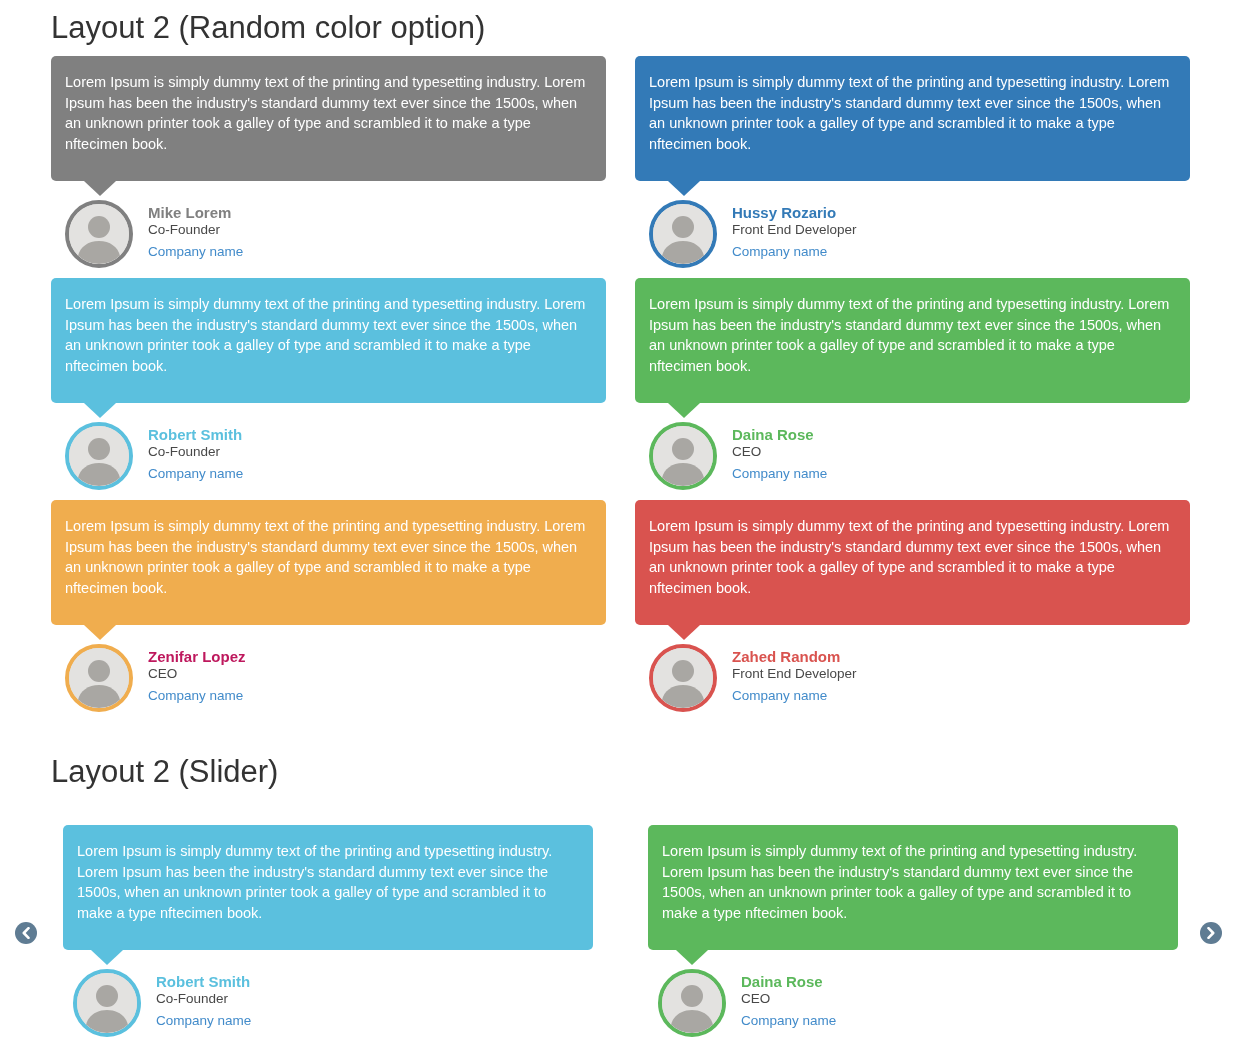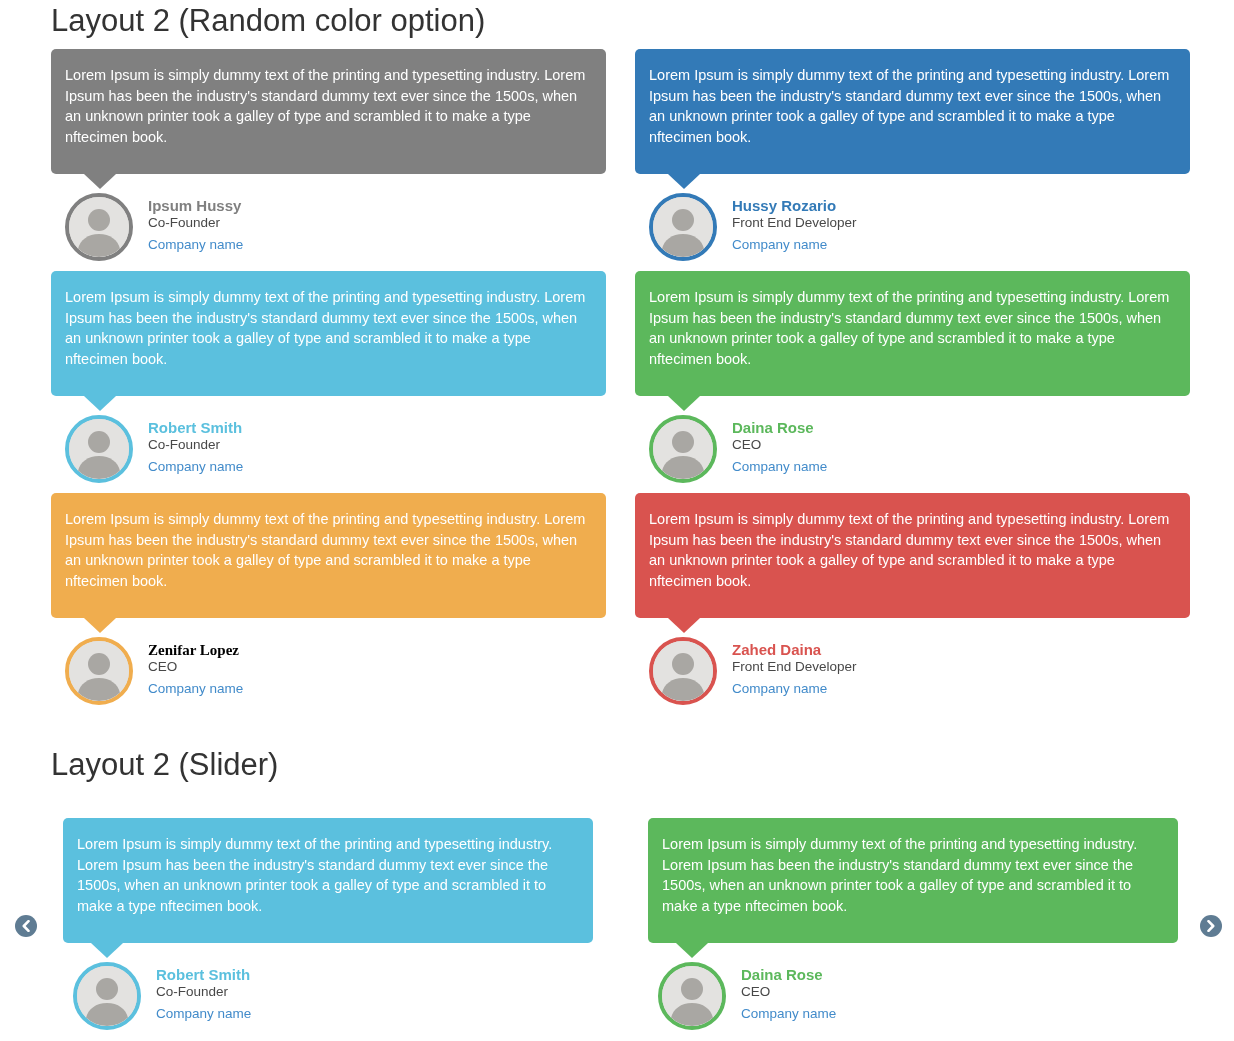--- a/index.html
+++ b/index.html
@@ -6,21 +6,21 @@
   html,body { background:#ffffff; }
   body {
     width:1234px; height:1041px;
     font-family:"Liberation Sans", sans-serif;
     color:#333; overflow:hidden;
   }
   .page { position:relative; width:1234px; height:1041px; }
 
   h1.section-title {
     font-size:31px; font-weight:400; color:#333;
-    margin:0 0 0 51px; padding-top:3px; letter-spacing:0;
+    margin:0 0 0 51px; padding-top:10px; letter-spacing:0;
   }
   #title-slider { padding-top:32px; }
 
   
   .grid {
     display:grid;
     grid-template-columns:555px 555px;
     column-gap:29px;
     padding-left:51px;
     margin-top:10px;
@@ -96,21 +96,21 @@
       </div>
       <div class="person">
         <span class="avatar" data-bind-style="borderColor:colors.gray" style="border-color: rgb(128, 128, 128);">
           <svg viewBox="0 0 60 60">
               <rect width="60" height="60" fill="#e3e2e0"></rect>
               <circle cx="30" cy="23" r="11" fill="#a9a7a3"></circle>
               <path d="M30 37c-11 0-19 6-21 15 5 5 13 8 21 8s16-3 21-8c-2-9-10-15-21-15z" fill="#a9a7a3"></path>
             </svg>
         </span>
         <span class="p-info">
-          <span class="p-name" data-bind="random_section.cards.0.name" data-bind-style="color:colors.gray" style="color: rgb(128, 128, 128);">Ipsum Hussy</span>
+          <span class="p-name" data-bind="random_section.cards.0.name" data-bind-style="color:colors.gray" style="color: rgb(128, 128, 128);">Mike Lorem</span>
           <div class="p-role" data-bind="random_section.cards.0.role">Co-Founder</div>
           <a class="p-company" data-bind="random_section.cards.0.company" data-bind-style="color:colors.link" style="color: rgb(66, 139, 202);">Company name</a>
         </span>
       </div>
     </div>
 
     <div class="t-item">
       <div class="bubble" data-bind-style="backgroundColor:colors.blue" style="background-color: rgb(51, 122, 183);">
         <span data-bind="quote">Lorem Ipsum is simply dummy text of the printing and typesetting industry. Lorem Ipsum has been the industry's standard dummy text ever since the 1500s, when an unknown printer took a galley of type and scrambled it to make a type nftecimen book.</span>
         <span class="tail" data-bind-style="borderTopColor:colors.blue" style="border-top-color: rgb(51, 122, 183);"></span>
@@ -180,42 +180,42 @@
       </div>
       <div class="person">
         <span class="avatar" data-bind-style="borderColor:colors.orange" style="border-color: rgb(240, 173, 78);">
           <svg viewBox="0 0 60 60">
               <rect width="60" height="60" fill="#e3e2e0"></rect>
               <circle cx="30" cy="23" r="11" fill="#a9a7a3"></circle>
               <path d="M30 37c-11 0-19 6-21 15 5 5 13 8 21 8s16-3 21-8c-2-9-10-15-21-15z" fill="#a9a7a3"></path>
             </svg>
         </span>
         <span class="p-info">
-          <span class="p-name" data-bind="random_section.cards.4.name" data-bind-style="color:colors.orange" style="color: #000000; font-family: Liberation Serif, serif;">Zenifar Lopez</span>
+          <span class="p-name" data-bind="random_section.cards.4.name" data-bind-style="color:colors.orange" style="color: #be185d;">Zenifar Lopez</span>
           <div class="p-role" data-bind="random_section.cards.4.role">CEO</div>
           <a class="p-company" data-bind="random_section.cards.4.company" data-bind-style="color:colors.link" style="color: rgb(66, 139, 202);">Company name</a>
         </span>
       </div>
     </div>
 
     <div class="t-item">
       <div class="bubble" data-bind-style="backgroundColor:colors.red" style="background-color: rgb(217, 83, 79);">
         <span data-bind="quote">Lorem Ipsum is simply dummy text of the printing and typesetting industry. Lorem Ipsum has been the industry's standard dummy text ever since the 1500s, when an unknown printer took a galley of type and scrambled it to make a type nftecimen book.</span>
         <span class="tail" data-bind-style="borderTopColor:colors.red" style="border-top-color: rgb(217, 83, 79);"></span>
       </div>
       <div class="person">
         <span class="avatar" data-bind-style="borderColor:colors.red" style="border-color: rgb(217, 83, 79);">
           <svg viewBox="0 0 60 60">
               <rect width="60" height="60" fill="#e3e2e0"></rect>
               <circle cx="30" cy="23" r="11" fill="#a9a7a3"></circle>
               <path d="M30 37c-11 0-19 6-21 15 5 5 13 8 21 8s16-3 21-8c-2-9-10-15-21-15z" fill="#a9a7a3"></path>
             </svg>
         </span>
         <span class="p-info">
-          <span class="p-name" data-bind="random_section.cards.5.name" data-bind-style="color:colors.red" style="color: rgb(217, 83, 79);">Zahed Daina</span>
+          <span class="p-name" data-bind="random_section.cards.5.name" data-bind-style="color:colors.red" style="color: rgb(217, 83, 79);">Zahed Random</span>
           <div class="p-role" data-bind="random_section.cards.5.role">Front End Developer</div>
           <a class="p-company" data-bind="random_section.cards.5.company" data-bind-style="color:colors.link" style="color: rgb(66, 139, 202);">Company name</a>
         </span>
       </div>
     </div>
 
   </div>
 
   <h1 class="section-title" id="title-slider" data-bind="slider_section.title">Layout 2 (Slider)</h1>
 

